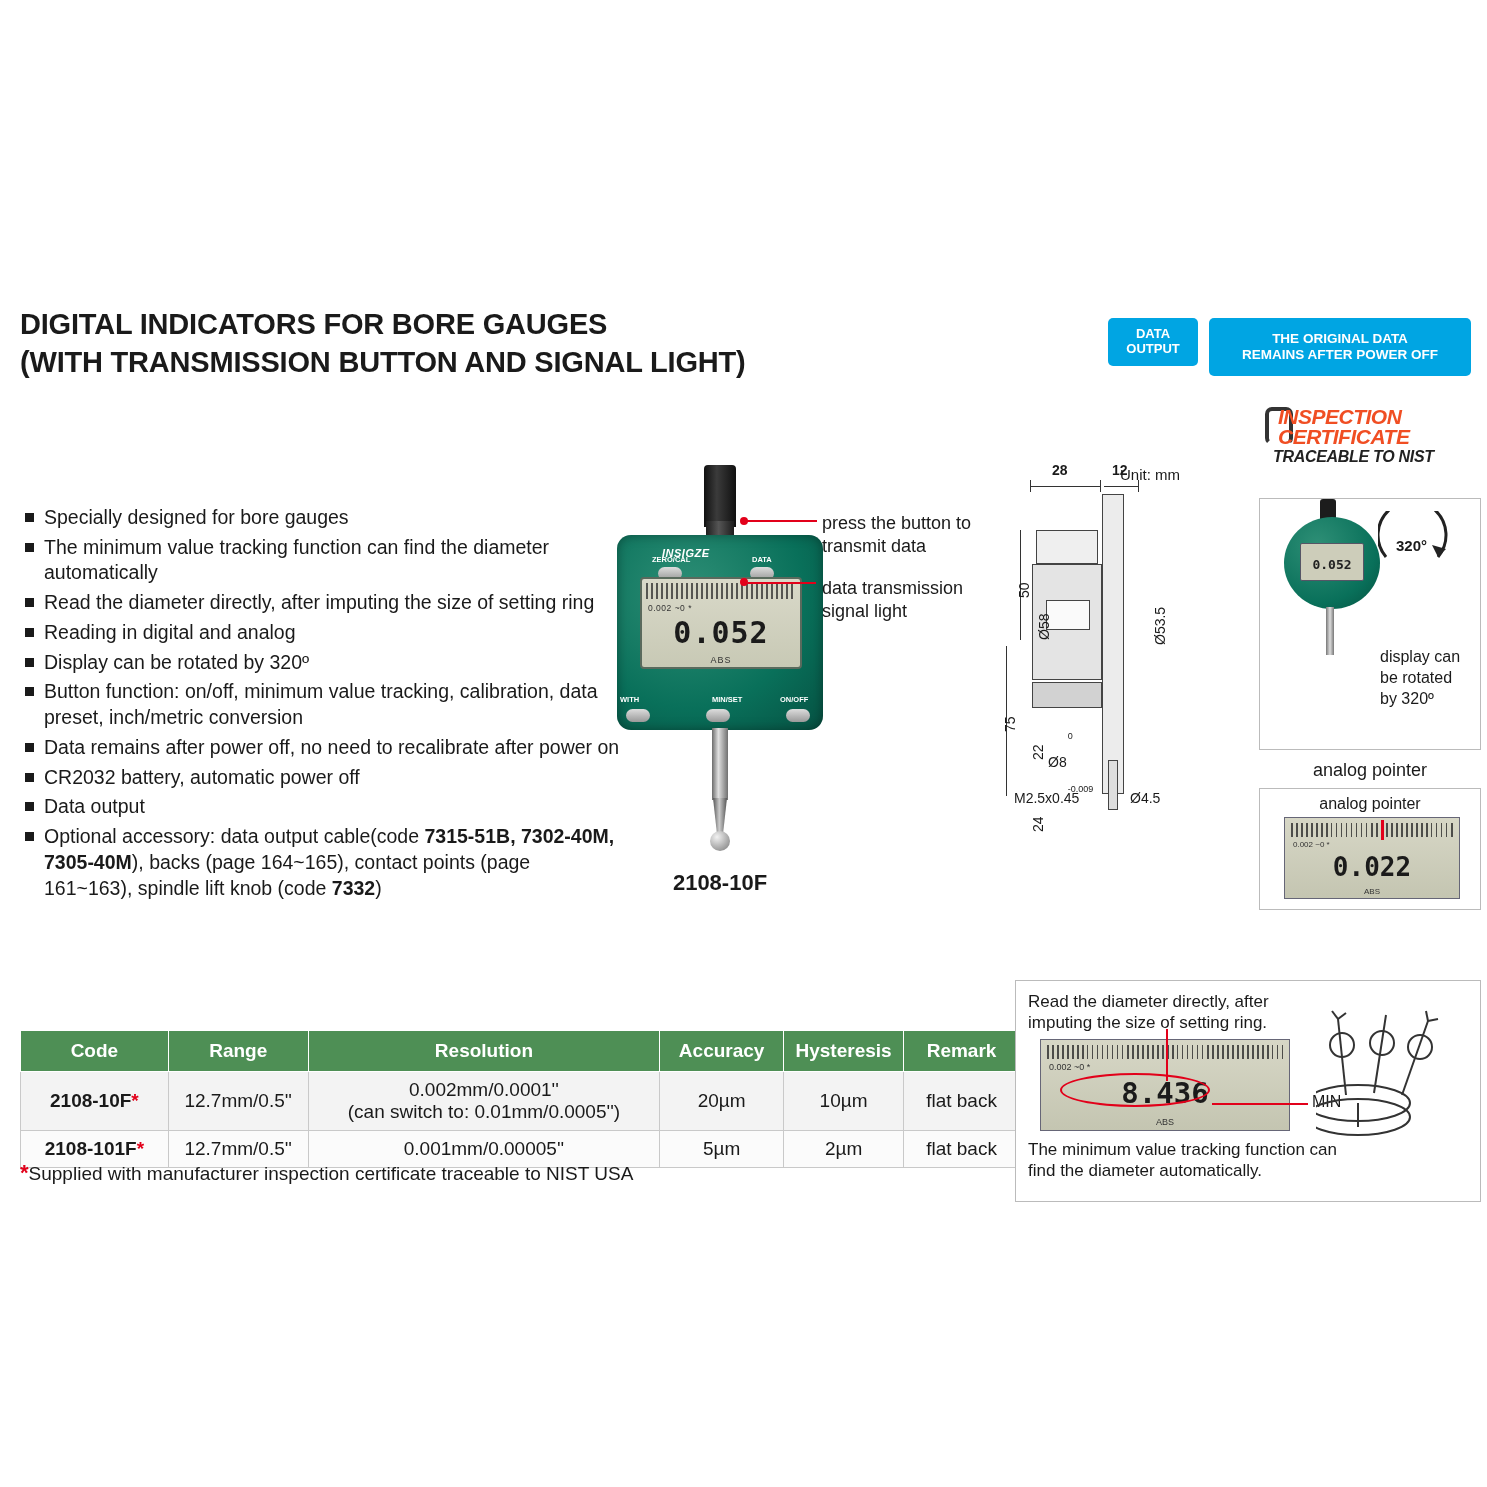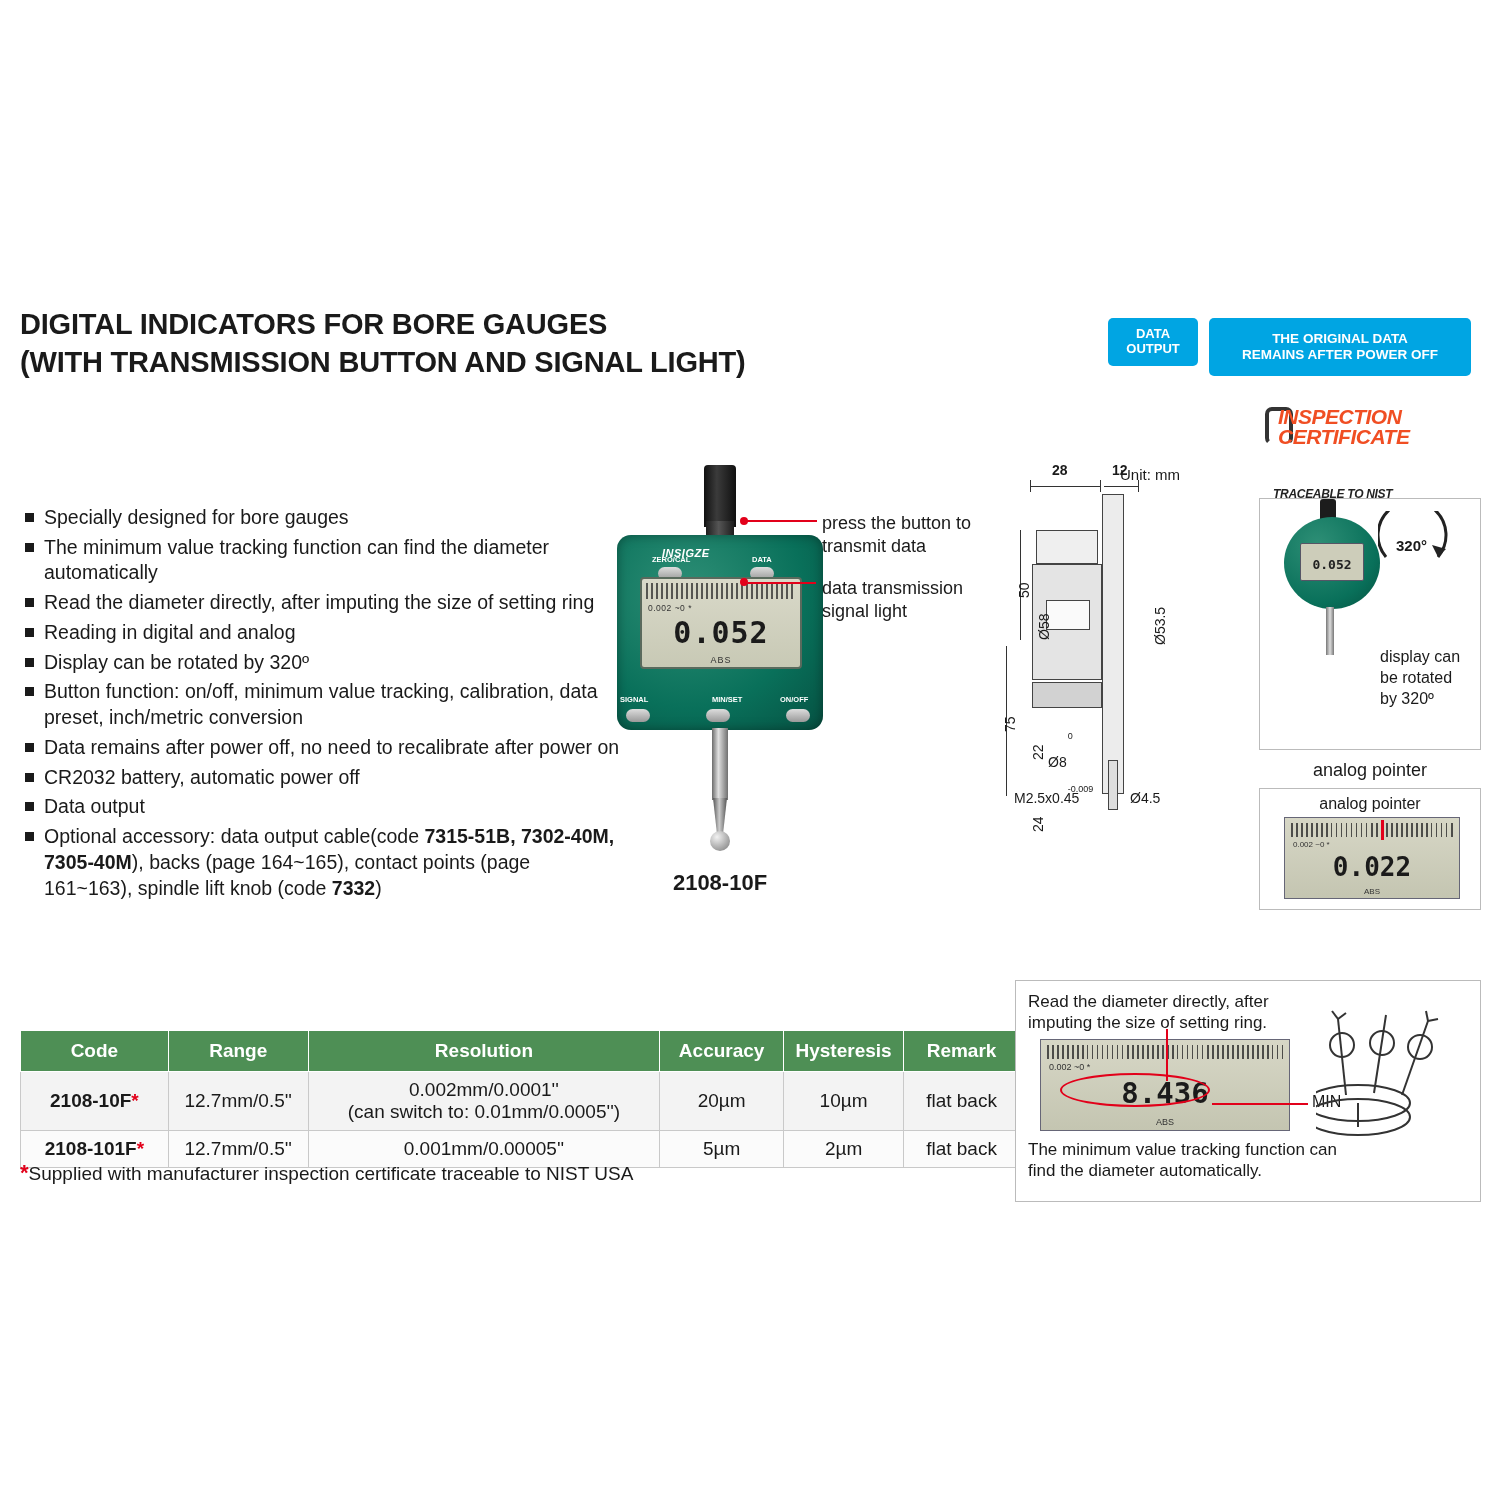--- a/index.html
+++ b/index.html
@@ -37,21 +37,21 @@
   }
 
   
   #cert { position:absolute; left:1265px; top:405px; width:215px; height:62px; }
   #cert .cert-hook {
     position:absolute; left:0; top:2px; width:28px; height:38px;
     border:4px solid #333; border-radius:7px; border-bottom-color:transparent;
   }
   #cert .cert-l1 { position:absolute; left:13px; top:0px; font-size:21px; font-weight:bold; font-style:italic; color:#f04e23; letter-spacing:-0.5px;}
   #cert .cert-l2 { position:absolute; left:13px; top:20px; font-size:21px; font-weight:bold; font-style:italic; color:#f04e23; letter-spacing:-0.5px;}
-  #cert .cert-l3 { position:absolute; left:8px; top:43px; font-size:12px; font-weight:bold; font-style:italic; color:#222; letter-spacing:-0.3px;margin-top:39px;}
+  #cert .cert-l3 { position:absolute; left:8px; top:43px; font-size:16px; font-weight:bold; font-style:italic; color:#222; letter-spacing:-0.3px;}
 
   
   #features { position:absolute; left:22px; top:505px; width:600px; }
   #features .bullet {
     position:relative; padding-left:22px; margin-bottom:4px;
     font-size:19.5px; line-height:1.32;
   }
   #features .bullet::before {
     content:""; position:absolute; left:3px; top:8px;
     width:9px; height:9px; background:#1a1a1a;
@@ -321,21 +321,21 @@
     <div class="ind-screen">
       <div class="ind-scale"></div>
       <div class="ind-sub">0.002 ~0 *</div>
       <div class="ind-read">0.052</div>
       <div class="ind-abs">ABS</div>
     </div>
     <div class="ind-bottomrow">
       <div class="btn-dot" style="position:absolute; left:4px; top:4px;"></div>
       <div class="btn-dot" style="position:absolute; left:84px; top:4px;"></div>
       <div class="btn-dot" style="position:absolute; left:164px; top:4px;"></div>
-      <div class="btn-lbl" style="position:absolute; left:-2px; top:-10px;">SIGNAL</div>
+      <div class="btn-lbl" style="position:absolute; left:-2px; top:-10px;">WITH</div>
       <div class="btn-lbl" style="position:absolute; left:74px; top:-10px;padding-left:16px;">MIN/SET</div>
       <div class="btn-lbl" style="position:absolute; left:158px; top:-10px;">ON/OFF</div>
     </div>
     <div class="ind-spindle"></div>
     <div class="ind-tipc"></div>
     <div class="ind-ball"></div>
   </div>
   <div id="product-code">2108-10F</div>
 
   <div class="callout" id="callout-press">press the button to transmit data</div>

